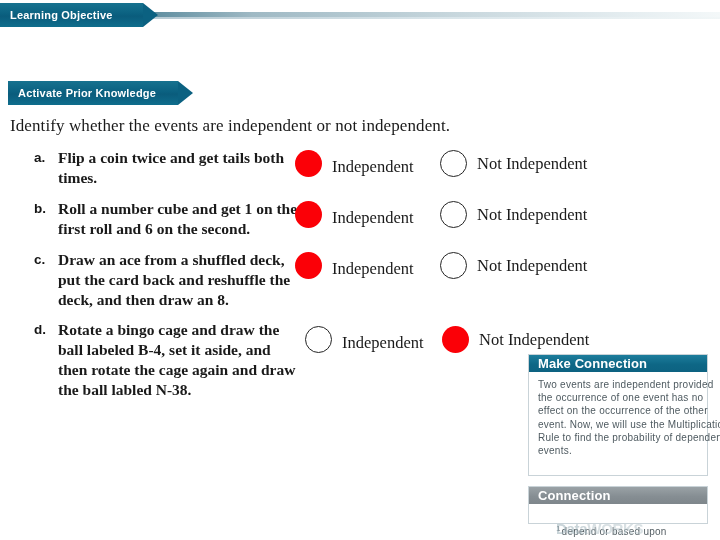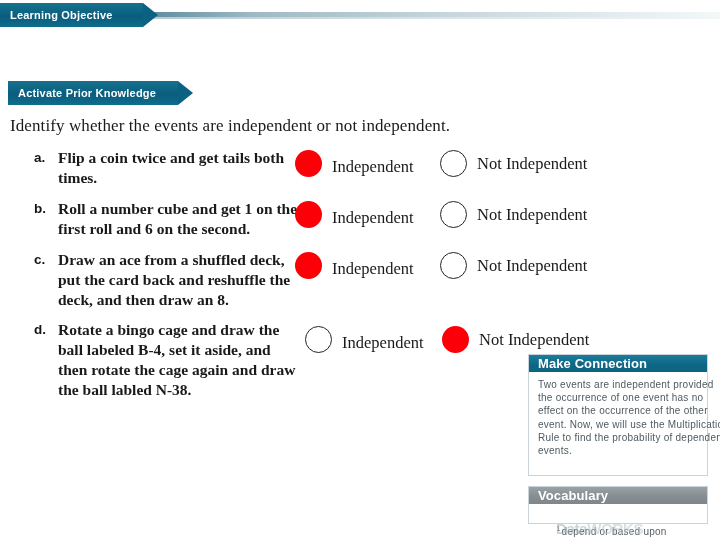--- a/index.html
+++ b/index.html
@@ -321,21 +321,21 @@
       <span class="olabel">Not Independent</span>
     </div>
   </div>
 
   <div class="sidebox" id="box-math">
     <div class="sb-head">Make Connection</div>
     <div class="sb-body">Two events are independent provided the occurrence of one event has no effect on the occurrence of the other event. Now, we will use the Multiplication Rule to find the probability of dependent events.</div>
   </div>
 
   <div class="sidebox" id="box-vocab">
-    <div class="sb-head">Vocabulary</div>
+    <div class="sb-head">Connection</div>
     <div class="sb-body">
       <sup>1</sup><span>depend or based upon</span>
     </div>
   </div>
 
   <div class="footer">
     <div class="logo-wrap">
       <div class="logo-main"><span>Data</span><span class="w-part">WORKS</span></div>
 
     </div>

